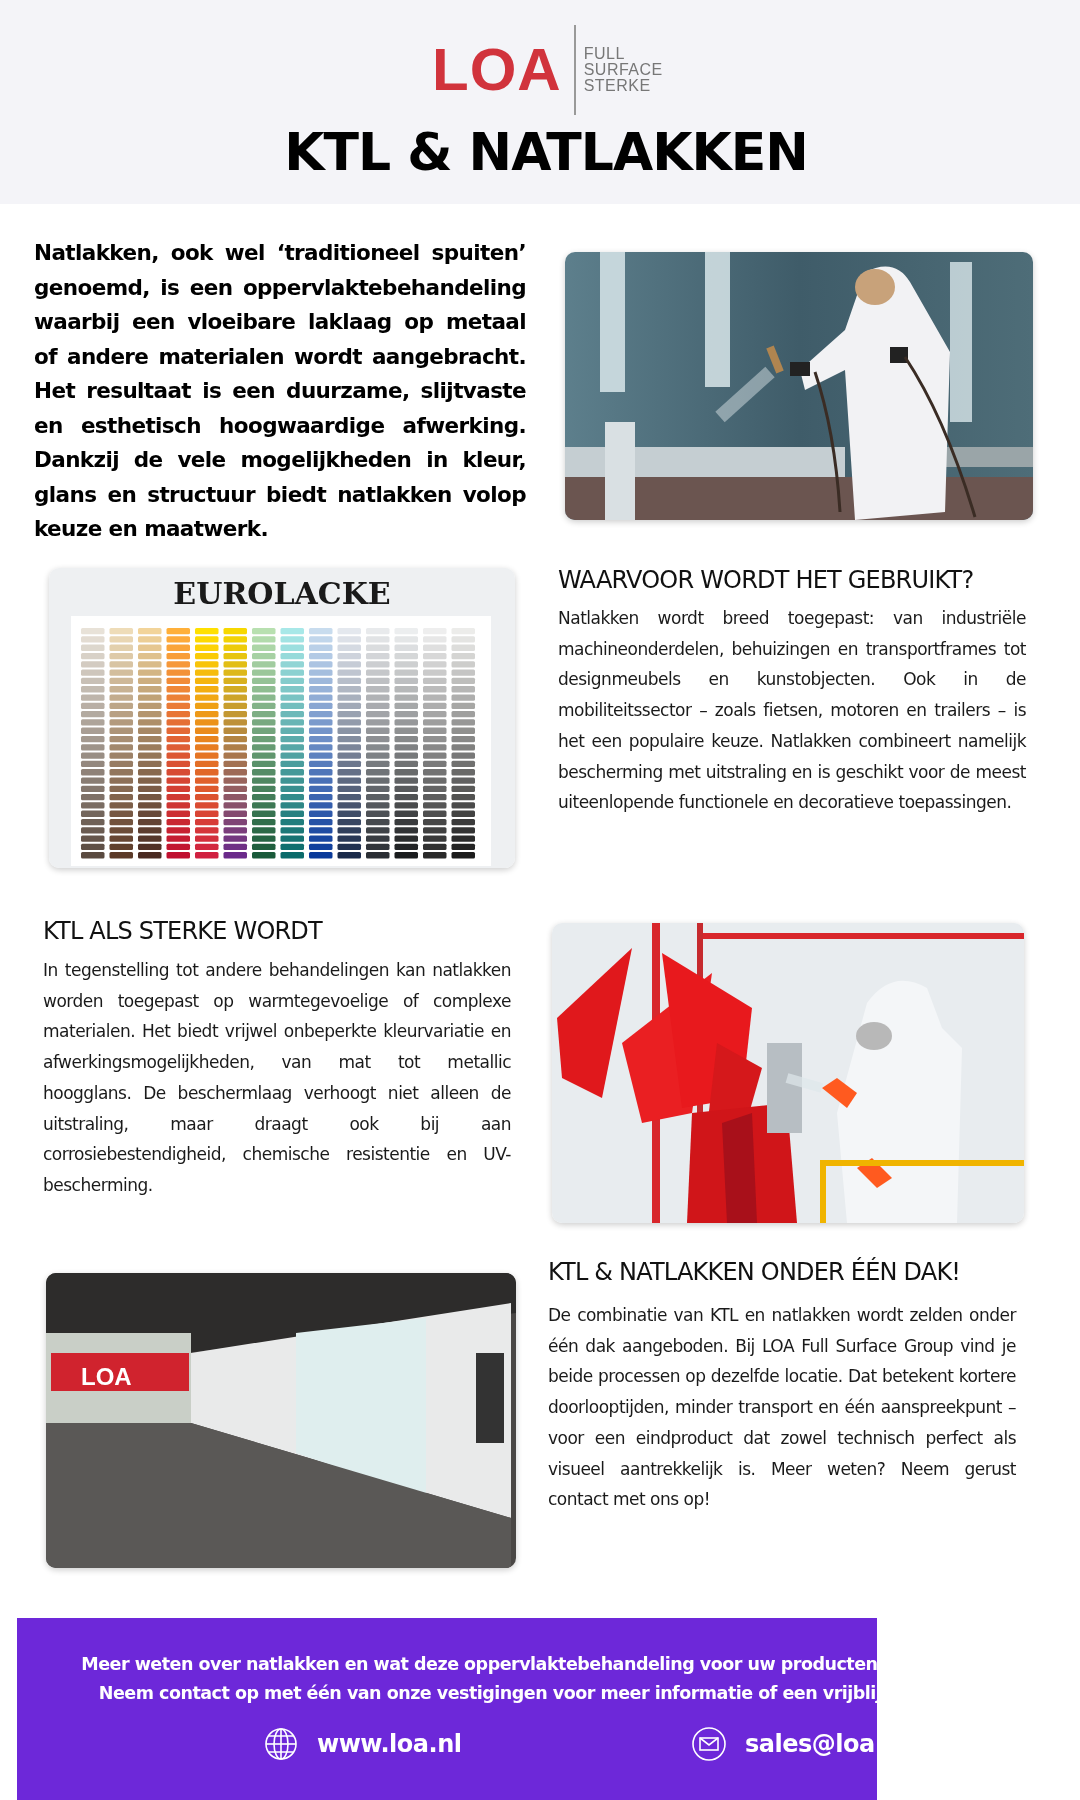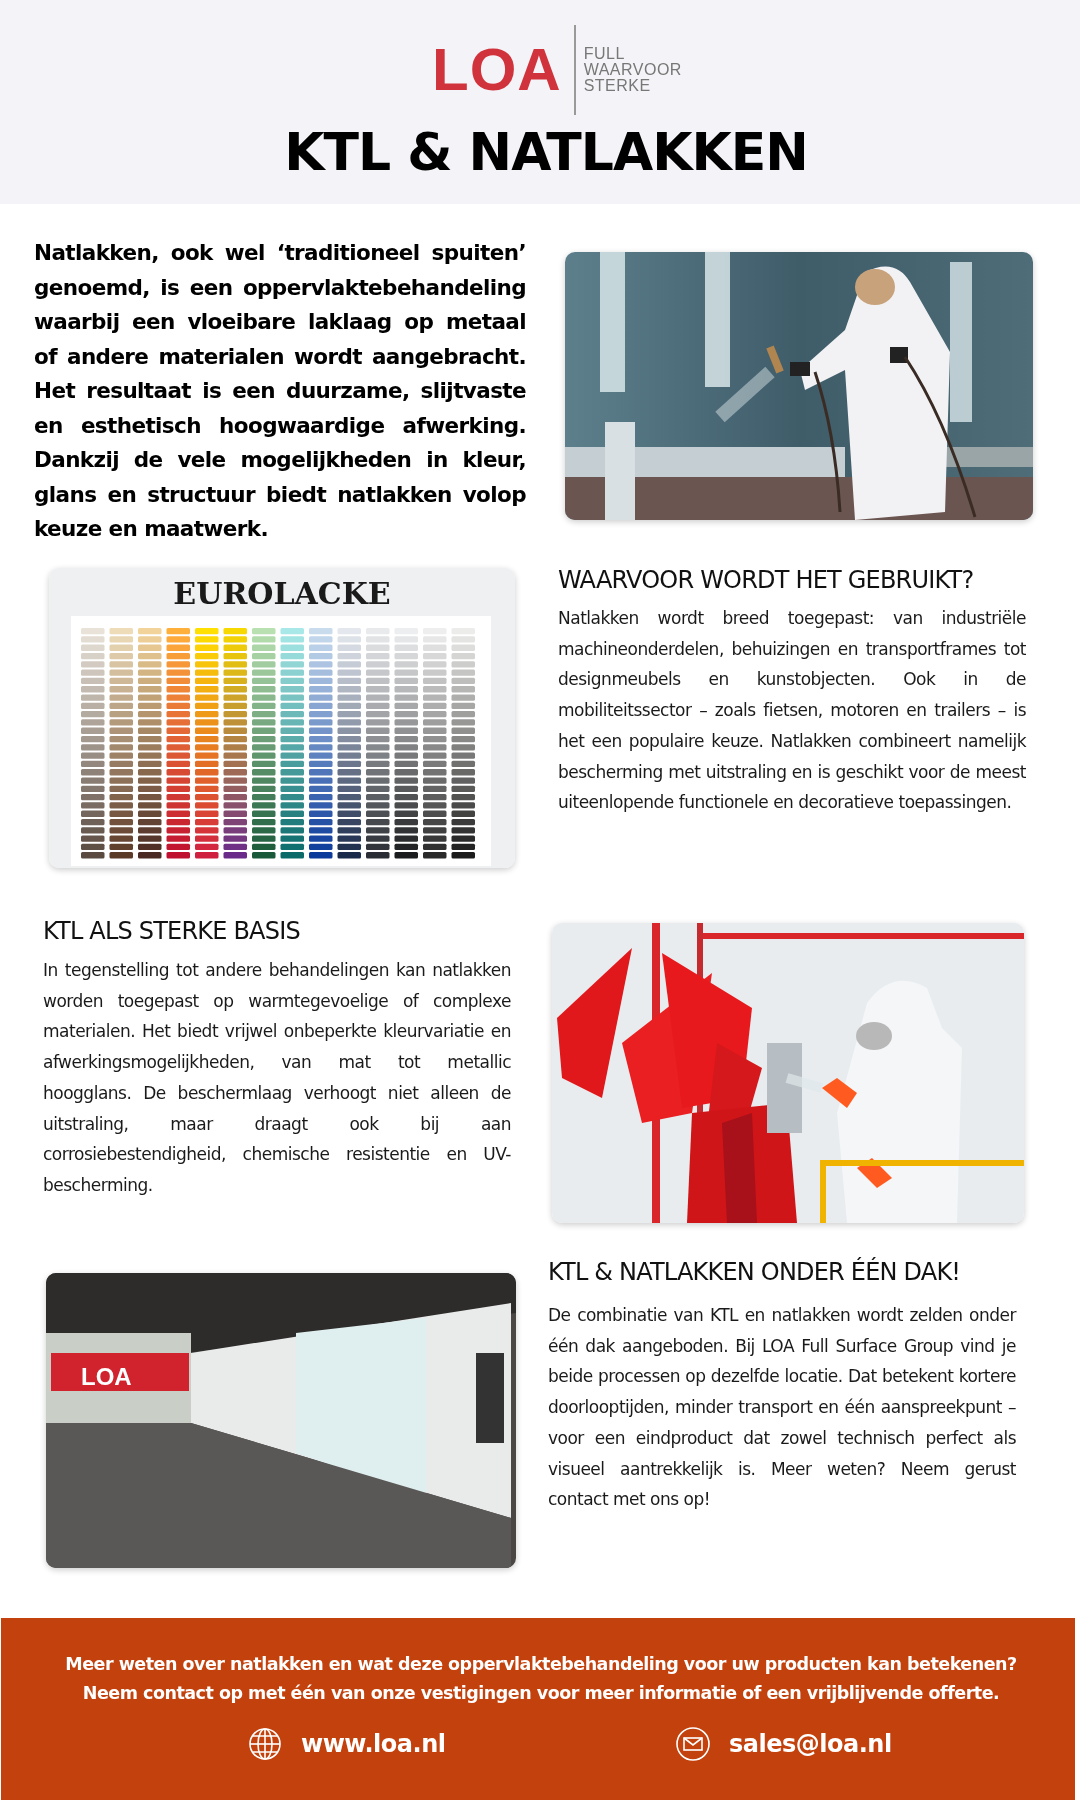--- a/index.html
+++ b/index.html
@@ -15,35 +15,35 @@
     .page-title { position: absolute; left: 6px; width: 1080px; top: 122px; text-align: center; font-family: "DejaVu Sans", sans-serif; font-weight: 700; font-size: 52px; letter-spacing: -1px; color: #000; }
 
     .intro { position: absolute; left: 34px; top: 236px; width: 492px; font-family: "DejaVu Sans", sans-serif; font-weight: 700; font-size: 21.5px; line-height: 34.5px; text-align: justify; letter-spacing: -0.6px; color: #000000; }
 
     .photo { position: absolute; border-radius: 10px; overflow: hidden; box-shadow: 0 2px 6px rgba(0,0,0,0.2); }
     .photo svg { width: 100%; height: 100%; display: block; }
 
     .section-title { position: absolute; font-family: "DejaVu Sans", sans-serif; font-weight: 400; font-size: 24px; color: #111; letter-spacing: -0.8px; white-space: nowrap; }
     .section-body { position: absolute; font-family: "DejaVu Sans", sans-serif; font-size: 17px; line-height: 30.7px; text-align: justify; color: #1a1a1a; letter-spacing: -0.5px; }
 
-    .footer { position: absolute; left: 1px; top: 1618px; width: 1074px; height: 182px; background: #c2410c; color: #fff; }
+    .footer { position: absolute; left: 17px; top: 1618px; width: 860px; height: 182px; background: #6d28d9; color: #fff; }
     .footer-text { position: absolute; left: 0; top: 32px; width: 1080px; text-align: center; font-family: "DejaVu Sans", sans-serif; font-weight: 700; font-size: 17.5px; line-height: 29px; letter-spacing: -0.5px; }
     .contact { position: absolute; top: 108px; display: flex; align-items: center; font-family: "DejaVu Sans", sans-serif; font-weight: 700; font-size: 24px; letter-spacing: -0.5px; color: #fff; text-decoration: none; }
     .contact .ico { width: 36px; height: 36px; margin-right: 18px; }
   </style>
 </head>
 <body>
 
 <div class="header">
   <div class="logo">
     <span class="logo-mark">LOA</span>
     <span class="logo-divider"></span>
     <span class="logo-tag">
       <span>FULL</span>
-      <span>WAARVOOR</span>
+      <span>SURFACE</span>
       <span>STERKE</span>
     </span>
   </div>
   <h1 class="page-title">KTL &amp; NATLAKKEN</h1>
 </div>
 
 <p class="intro">Natlakken, ook wel ‘traditioneel spuiten’ genoemd, is een oppervlaktebehandeling waarbij een vloeibare laklaag op metaal of andere materialen wordt aangebracht. Het resultaat is een duurzame, slijtvaste en esthetisch hoogwaardige afwerking. Dankzij de vele mogelijkheden in kleur, glans en structuur biedt natlakken volop keuze en maatwerk.</p>
 
 <div class="photo" style="left:565px; top:252px; width:468px; height:268px;">
   <svg viewBox="0 0 468 268" preserveAspectRatio="none">
@@ -471,21 +471,21 @@
         <rect x="402.5" y="267.5" width="23.5" height="6.300000000000001" rx="1.5" fill="rgb(43,43,43)"></rect>
         <rect x="402.5" y="275.8" width="23.5" height="6.300000000000001" rx="1.5" fill="rgb(36,36,36)"></rect>
         <rect x="402.5" y="284.1" width="23.5" height="6.300000000000001" rx="1.5" fill="rgb(28,28,28)"></rect>
       </g>
   </svg>
 </div>
 
 <h2 class="section-title" style="left:558px; top:566px;">WAARVOOR WORDT HET GEBRUIKT?</h2>
 <p class="section-body" style="left:558px; top:603px; width:468px;">Natlakken wordt breed toegepast: van industriële machineonderdelen, behuizingen en transportframes tot designmeubels en kunstobjecten. Ook in de mobiliteitssector – zoals fietsen, motoren en trailers – is het een populaire keuze. Natlakken combineert namelijk bescherming met uitstraling en is geschikt voor de meest uiteenlopende functionele en decoratieve toepassingen.</p>
 
-<h2 class="section-title" style="left:43px; top:917px;">KTL ALS STERKE BASIS</h2>
+<h2 class="section-title" style="left:43px; top:917px;">KTL ALS STERKE WORDT</h2>
 <p class="section-body" style="left:43px; top:955px; width:468px;">In tegenstelling tot andere behandelingen kan natlakken worden toegepast op warmtegevoelige of complexe materialen. Het biedt vrijwel onbeperkte kleurvariatie en afwerkingsmogelijkheden, van mat tot metallic hoogglans. De beschermlaag verhoogt niet alleen de uitstraling, maar draagt ook bij aan corrosiebestendigheid, chemische resistentie en UV-bescherming.</p>
 
 <div class="photo" style="left:552px; top:923px; width:472px; height:300px;">
   <svg viewBox="0 0 472 300" preserveAspectRatio="none">
     <rect width="472" height="300" fill="#e8ecef"></rect>
     <rect x="150" y="10" width="322" height="6" fill="#d8262b"></rect>
     <rect x="100" y="0" width="8" height="300" fill="#d8262b"></rect>
     <rect x="145" y="0" width="6" height="300" fill="#c62a2e"></rect>
     <path d="M5 95 l75 -70 l-30 150 l-40 -20 z" fill="#e0181c"></path>
     <path d="M70 120 l90 -70 l-20 140 l-50 10 z" fill="#ea1f22"></path>

